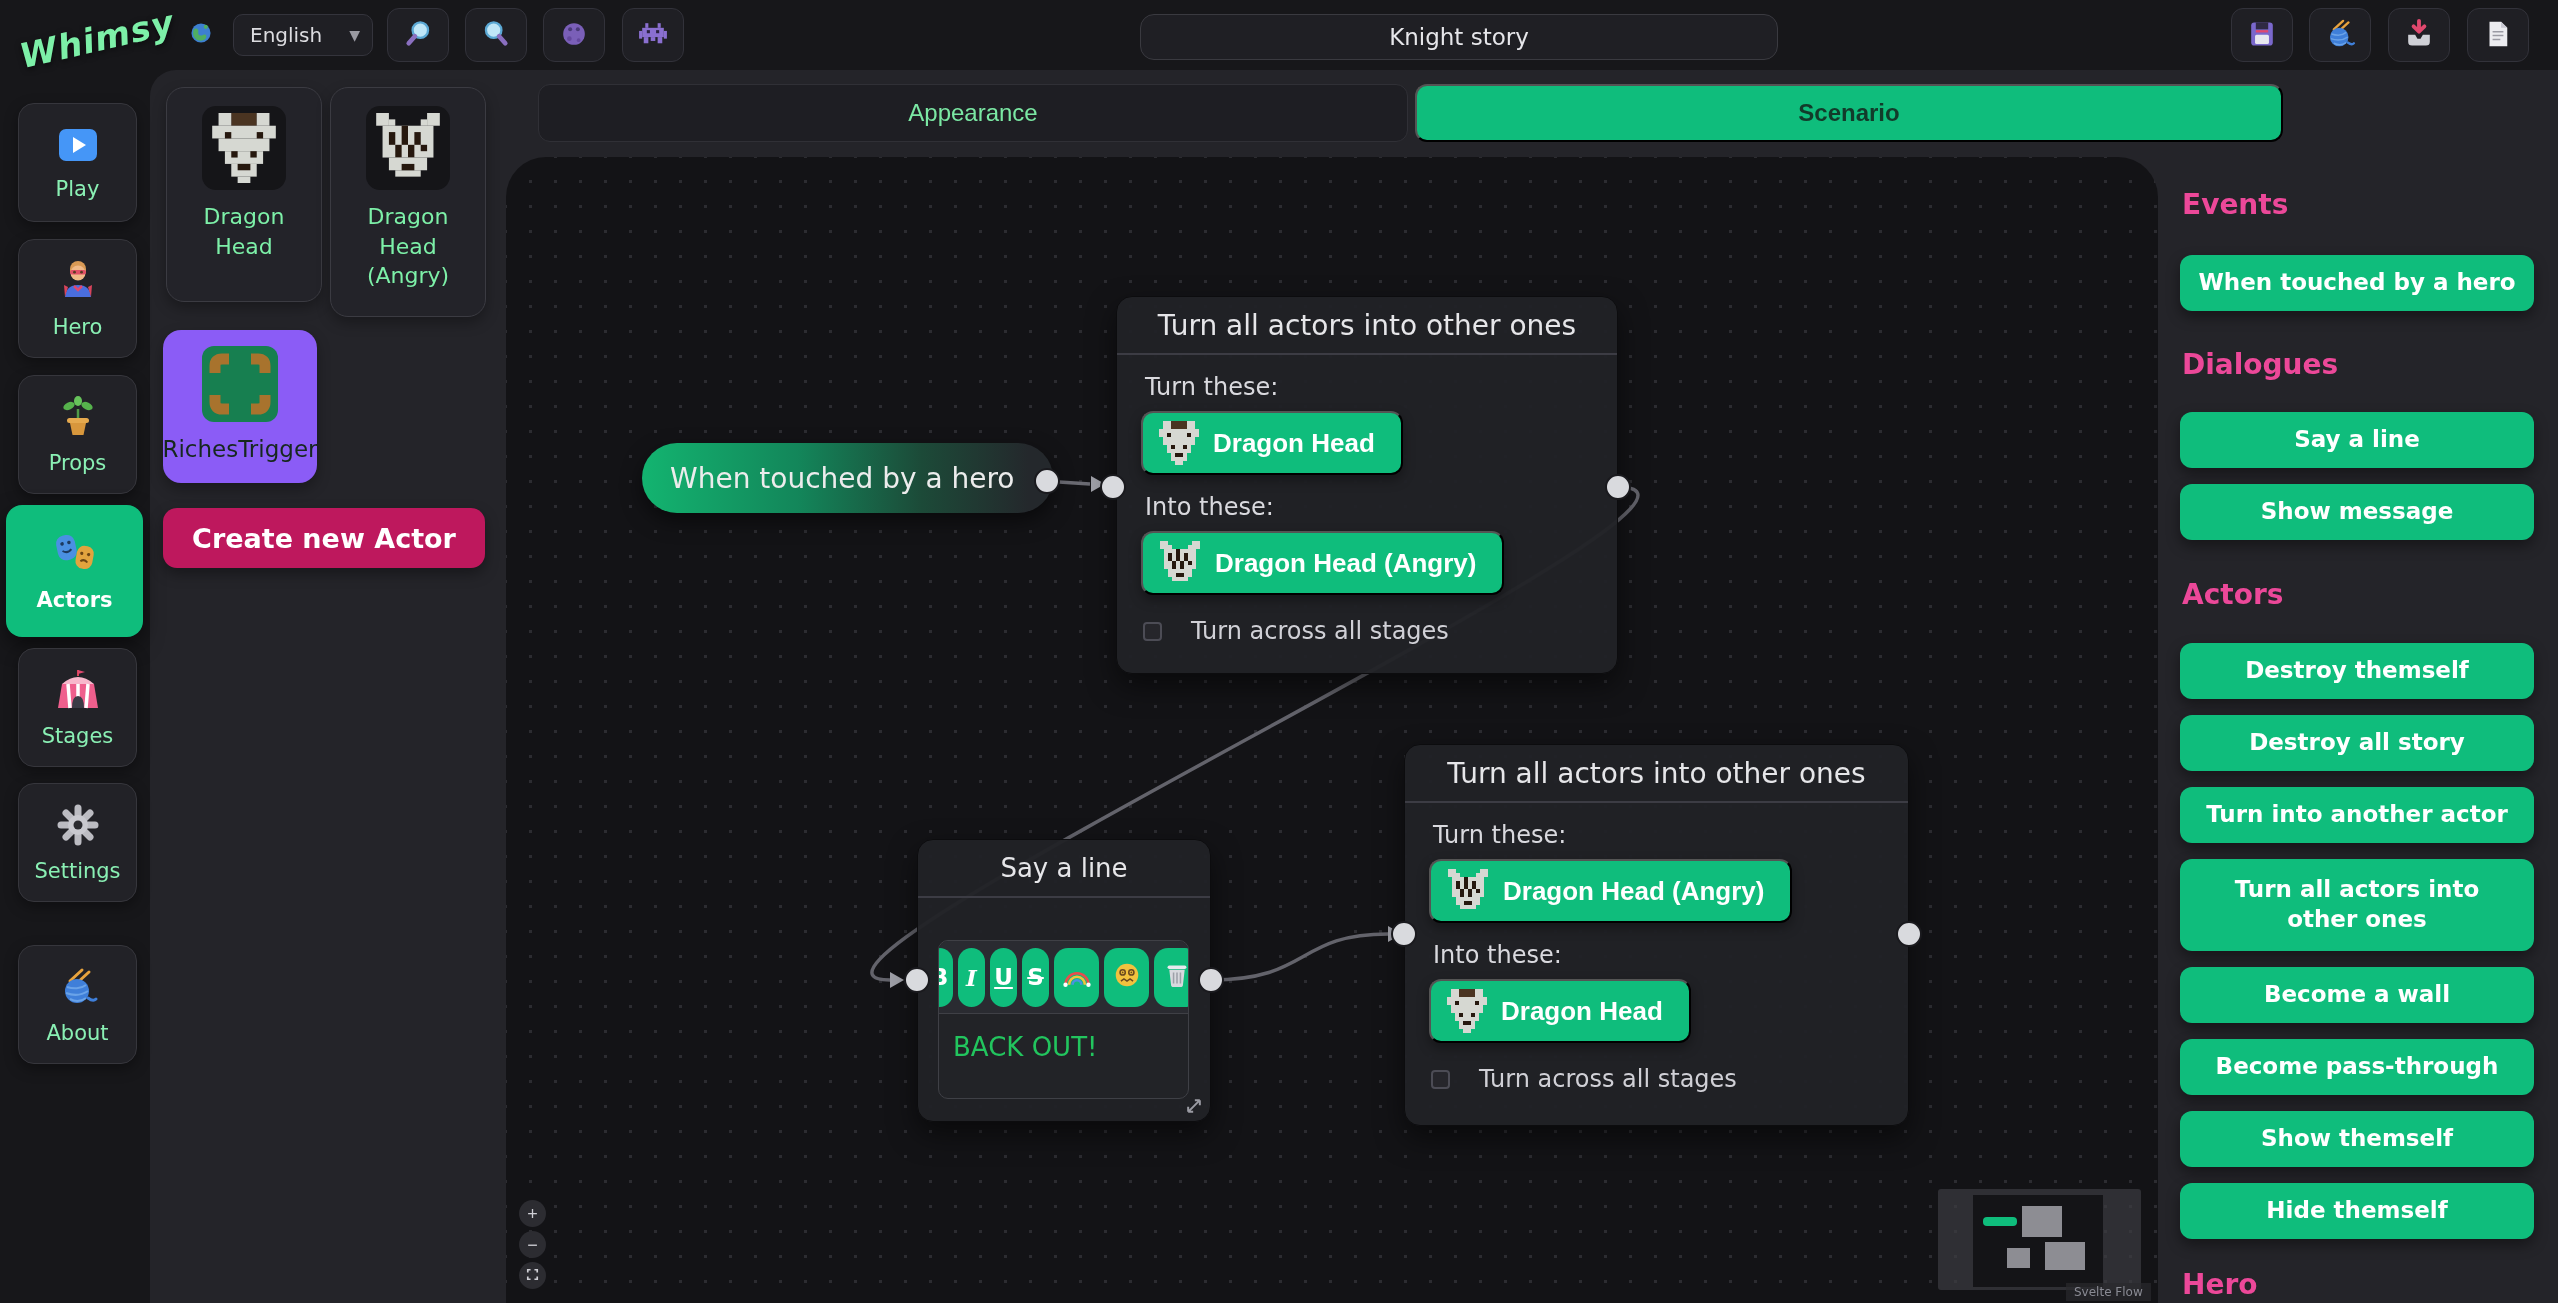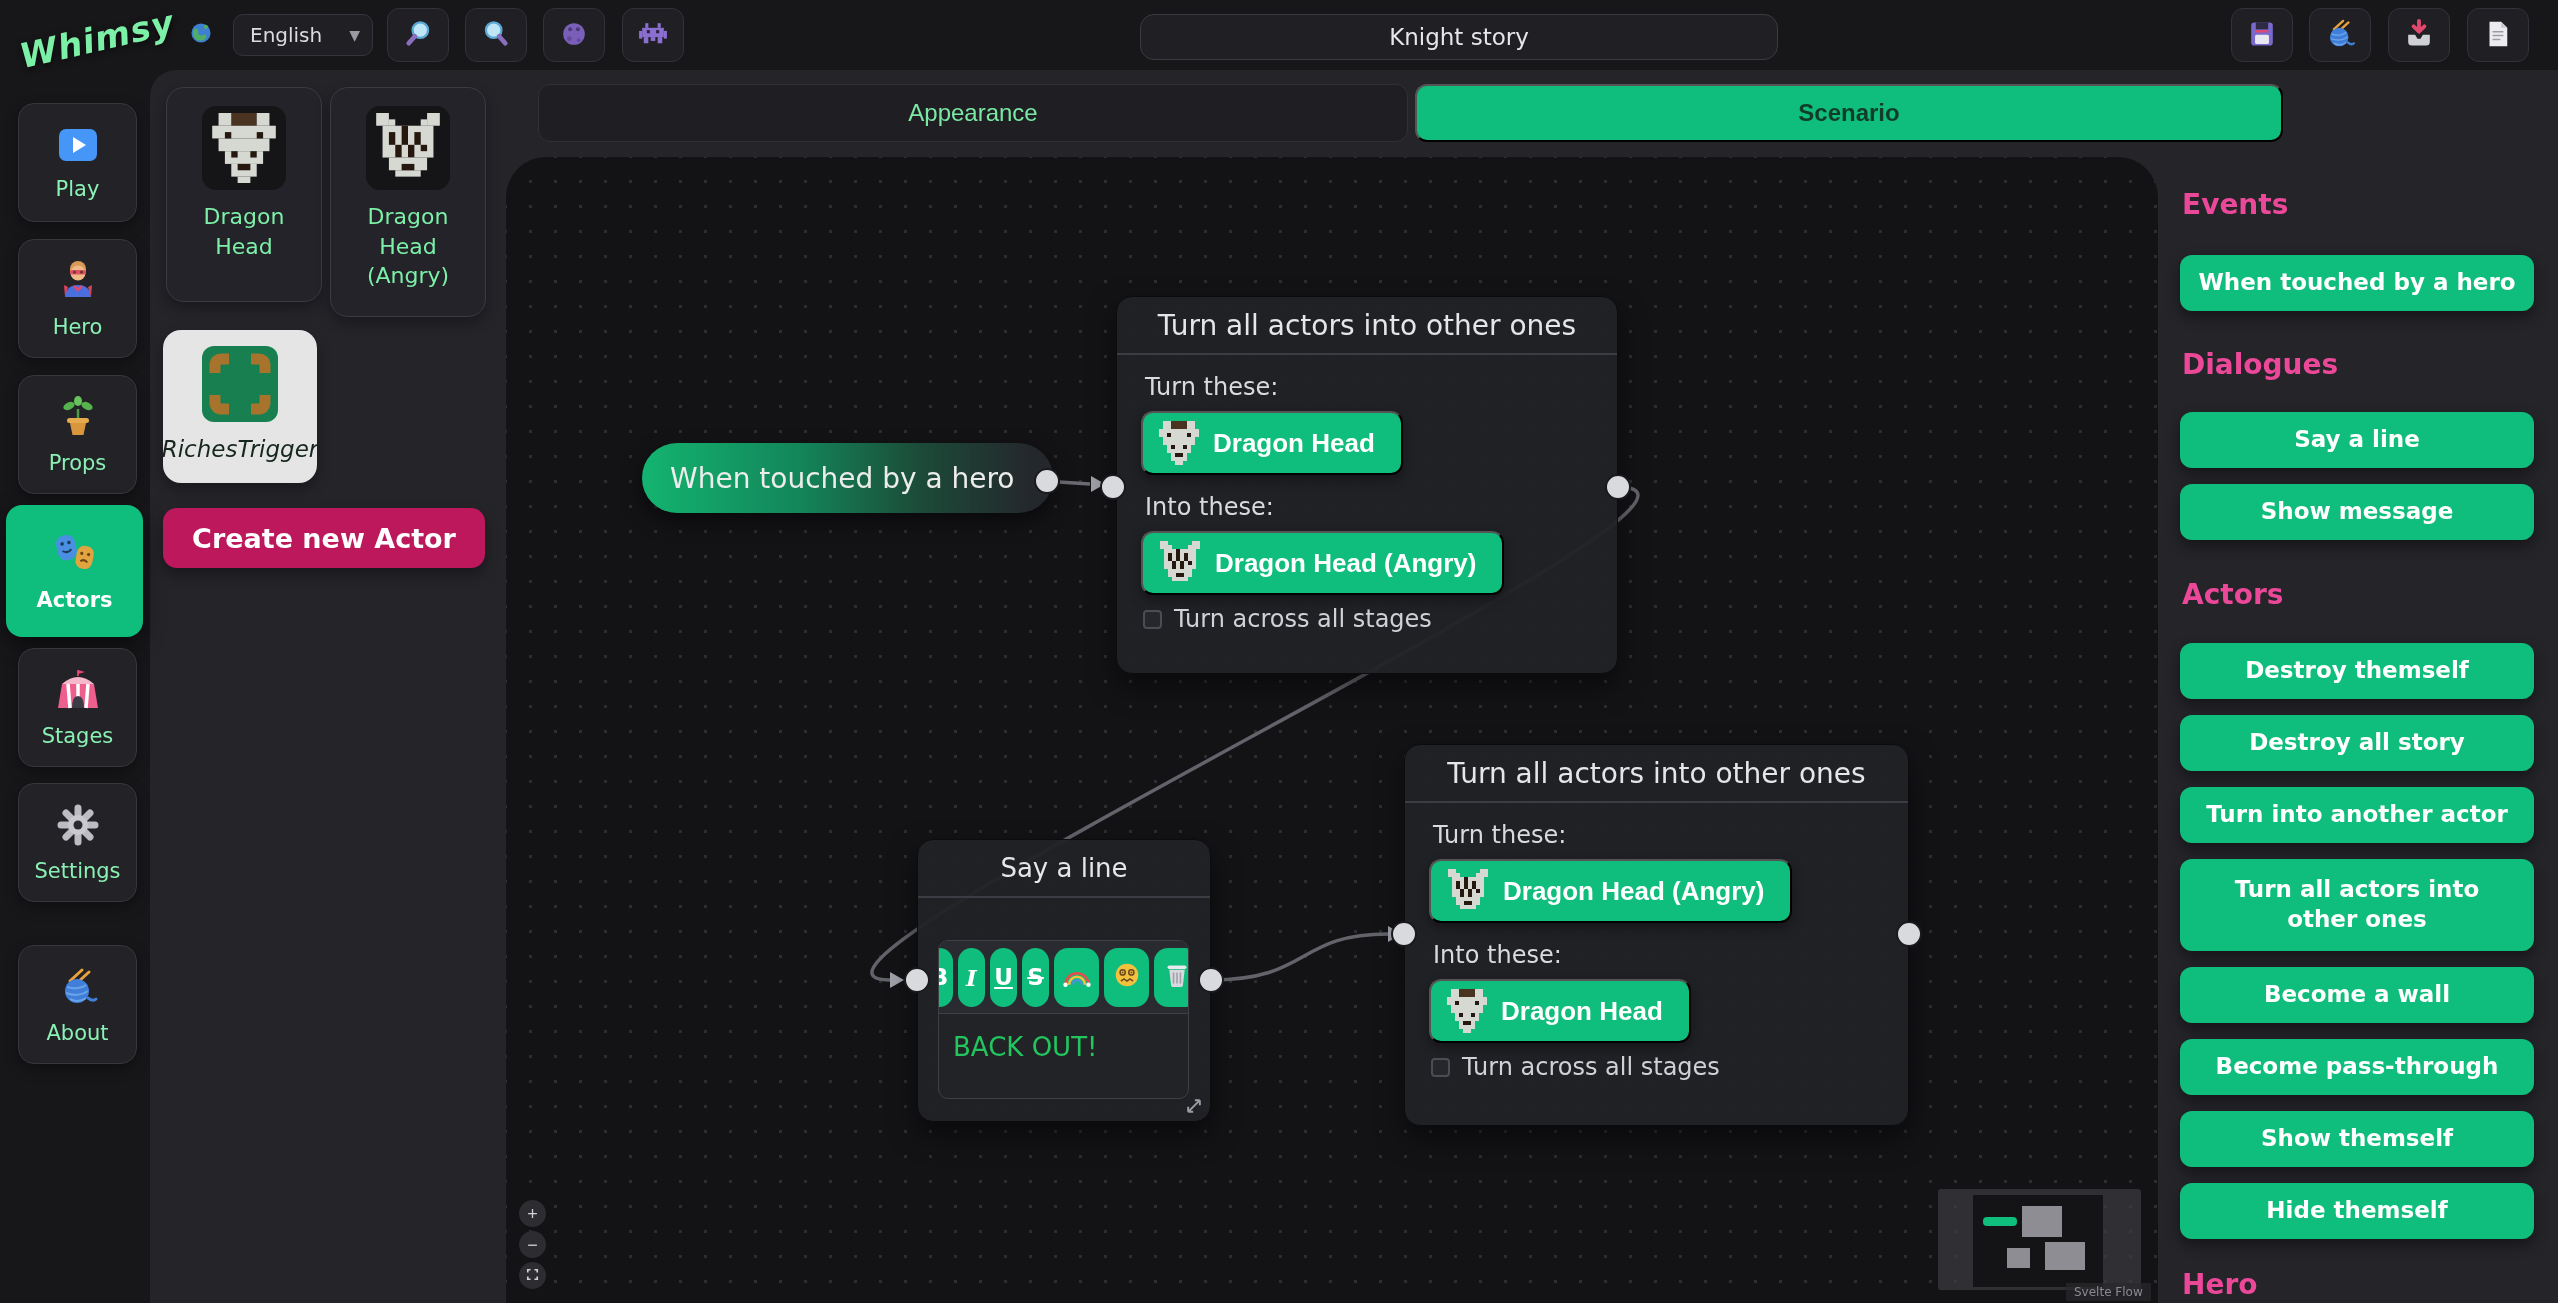--- a/index.html
+++ b/index.html
@@ -66,21 +66,21 @@
     padding-top:18px; gap:12px; cursor:pointer; overflow:hidden;
     box-shadow:0 6px 14px rgba(0,0,0,.3);
   }
   .actor-card .iconbox {
     width:84px; height:84px; background:#151518; border-radius:14px;
     display:flex; align-items:center; justify-content:center;
   }
   .actor-card .aname {
     color:#7df0a8; font-size:22px; text-align:center; line-height:1.35; padding:0 6px;
   }
-  .actor-card.selected { background:#e5e5e5; border:none;font-style:italic; }
+  .actor-card.selected { background:#8b5cf6; border:none; }
   .actor-card.selected .iconbox { background:transparent; }
   .actor-card.selected .aname { color:#16281e; font-size:23px; white-space:nowrap; }
   .green-btn {
     background:#be185d; border:none; border-radius:14px; cursor:pointer;
     color:#fff; font-weight:bold; box-shadow:0 6px 14px rgba(0,0,0,.35);
     font-family:"DejaVu Sans", sans-serif;
   }
 
   
   .tab {
@@ -114,21 +114,21 @@
     height:58px; display:flex; align-items:center; justify-content:center;
     font-size:28px; color:#e6e6e9; border-bottom:2px solid #3c3c44;
   }
   .node-label { font-size:24px; color:#d9d9de; margin:18px 0 10px 28px; }
   .node-actor-btn {
     margin-left:24px; height:64px; border-radius:12px; background:#0fbd7c;
     display:inline-flex; align-items:center; gap:14px; padding:0 26px 0 16px;
     color:#fff; font-size:26px; font-weight:bold; cursor:pointer;
     box-shadow:0 5px 12px rgba(0,0,0,.35);
   }
-  .chk-row { display:flex; align-items:center; gap:12px; margin:10px 0 0 26px; }
+  .chk-row { display:flex; align-items:center; gap:29px; margin:22px 0 0 26px; }
   .chk {
     width:19px; height:19px; background:#26262b; border:2px solid #4c4c55;
     border-radius:4px; cursor:pointer;
   }
   .chk-lbl { font-size:24px; color:#d0d0d6; }
   .handle {
     width:26px; height:26px; border-radius:50%; background:#d9dade;
     border:2px solid #1a1a1e; cursor:crosshair; z-index:5;
   }
   

